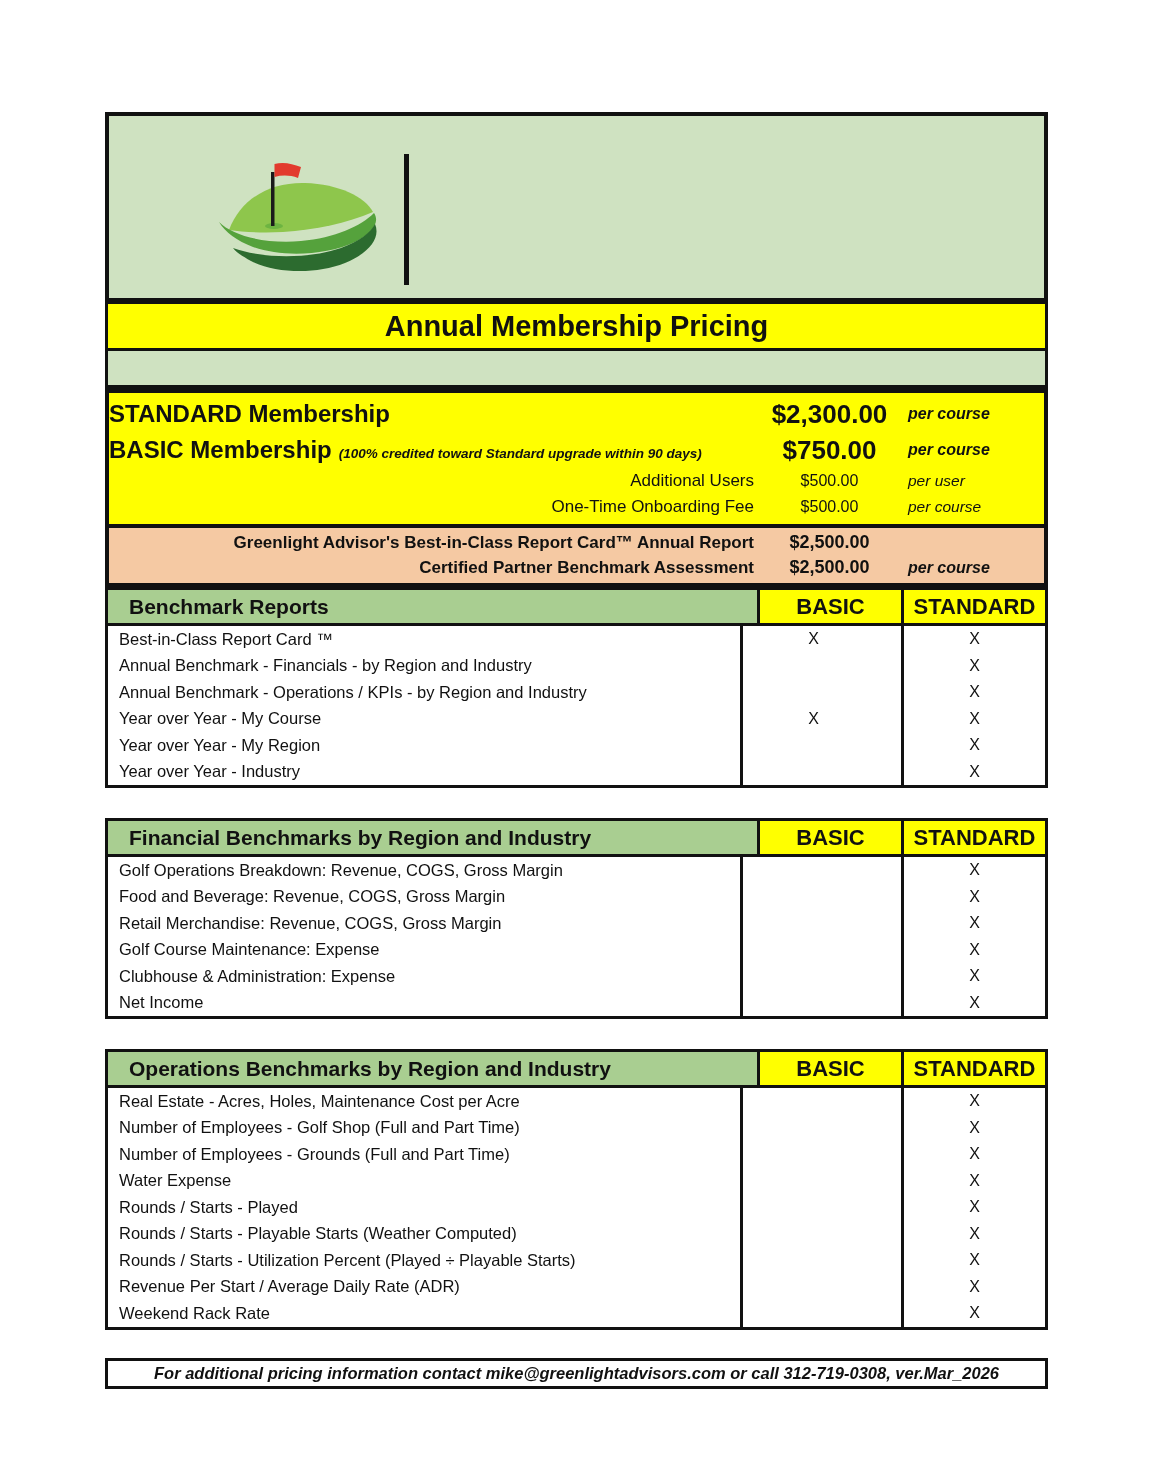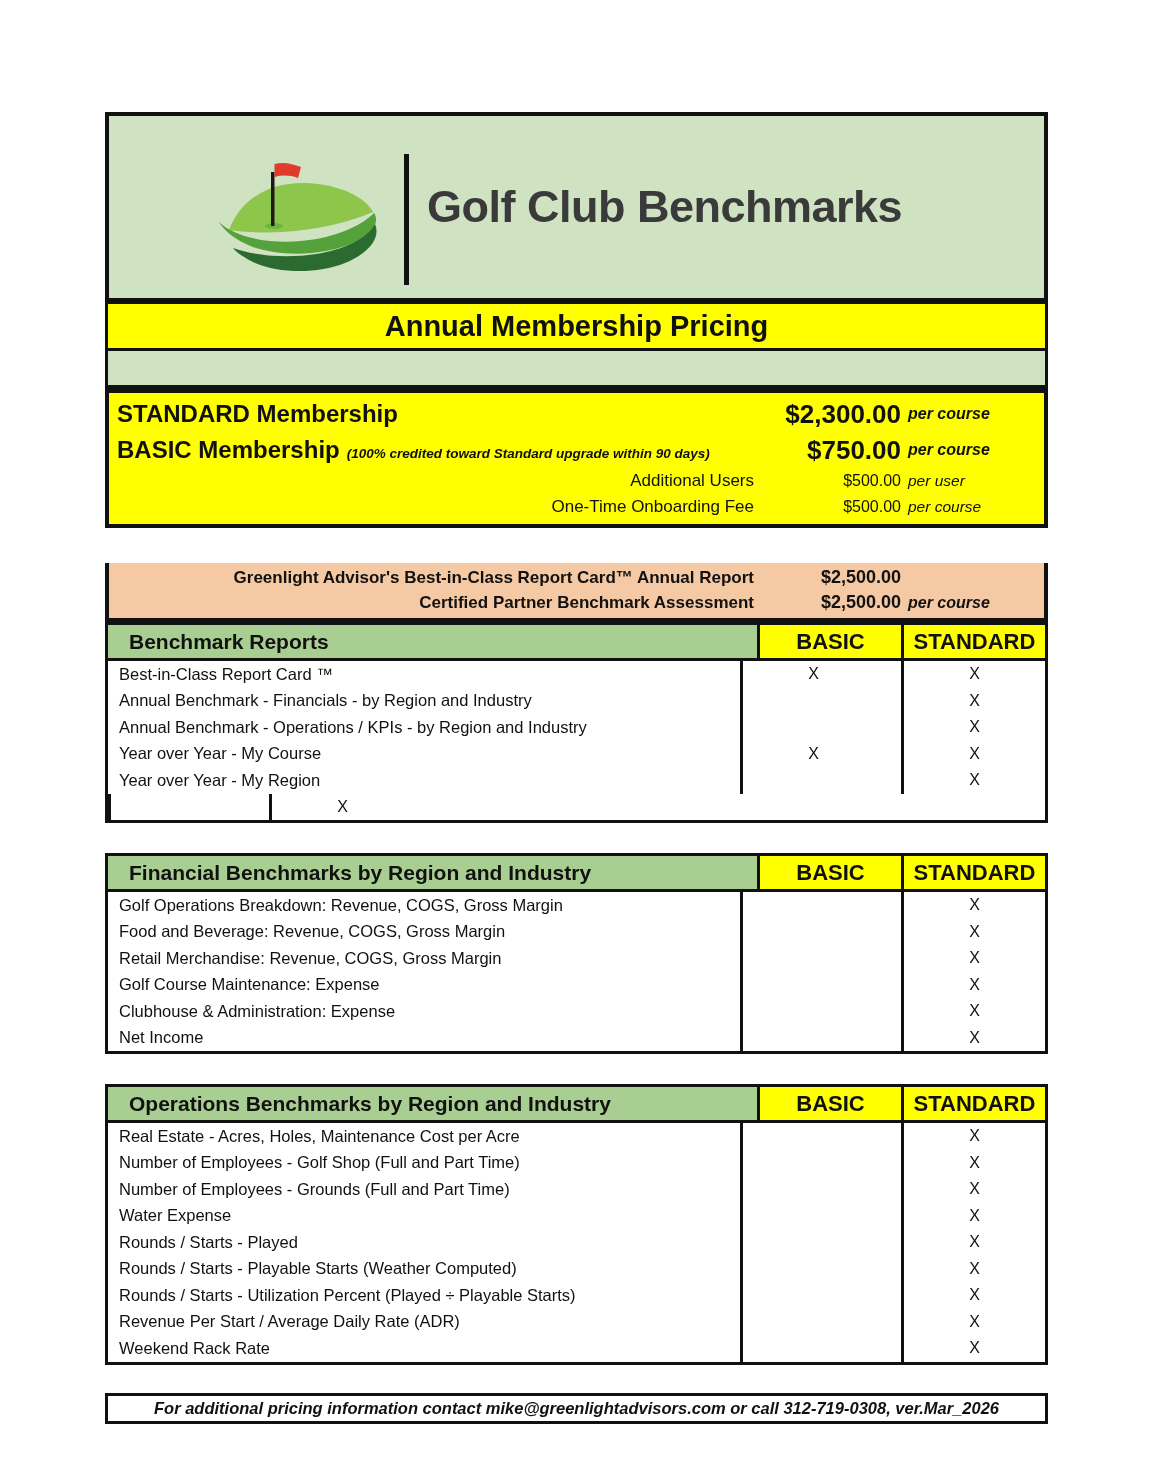--- a/index.html
+++ b/index.html
@@ -20,34 +20,34 @@
                 display:flex; align-items:center; justify-content:center; font-size:29px; font-weight:bold; }
 
   
   .spacer-band { height:37px; background:var(--page-green,#cfe2c1); border:3px solid #111; border-top:none; }
 
   
   .pricing-block { background:var(--band-yellow,#ffff00); border:4px solid #111; border-top-width:5px; padding:3px 0 4px 0; }
   .prow { display:flex; align-items:center; }
   .prow.big { height:36px; }
   .prow.small { height:26px; }
-  .pl { flex:1; display:flex; align-items:baseline; padding-left:8px; overflow:hidden; white-space:nowrap; }
+  .pl { flex:1; display:flex; align-items:baseline; padding-left:0; overflow:hidden; white-space:nowrap; }
   .prow.small .pl { justify-content:flex-end; padding-left:0; padding-right:4px; }
   .big-label { font-size:24px; font-weight:bold; }
   .big-note { font-size:13.5px; font-weight:bold; font-style:italic; margin-left:7px; }
   .small-label { font-size:17px; }
-  .pprice { width:143px; text-align:right; white-space:nowrap; }
+  .pprice { width:143px; text-align:center; white-space:nowrap; }
   .prow.big .pprice { font-size:26px; font-weight:bold; }
   .prow.small .pprice { font-size:16px; }
   .punit { width:136px; margin-left:7px; text-align:left; font-style:italic; white-space:nowrap; }
   .prow.big .punit { font-size:16px; font-weight:bold; }
   .prow.small .punit { font-size:15.5px; }
 
   
-  .addon-block { background:var(--addon-orange,#f5c9a3); border:4px solid #111; border-top:none; padding:2px 0 3px 0;margin-top:35px; }
+  .addon-block { background:var(--addon-orange,#f5c9a3); border:4px solid #111; border-top:none; padding:2px 0 3px 0; }
   .addon-block .prow { height:25px; }
   .addon-label { font-size:17px; font-weight:bold; }
   .addon-block .pl { justify-content:flex-end; padding-right:4px; }
   .addon-block .pprice { font-size:18px; font-weight:bold; }
   .addon-block .punit { font-size:16px; font-weight:bold; }
 
   
   .btable { border:3px solid #111; background:#fff; }
   .btable.spaced { margin-top:30px; }
   .thead { display:flex; border-bottom:3px solid #111; height:36px; }
@@ -75,21 +75,20 @@
         <svg viewBox="0 0 180 128" width="180" height="128">
           <path d="M16,74 C28,42 58,26 92,27 C126,28 152,41 160,56 C134,67 102,74 70,76 C48,77 30,76 16,74 Z" fill="#8ec64c"></path>
           <path d="M6,66 C20,80 52,88 88,85 C122,82 148,70 161,57 C167,66 160,77 142,86 C112,100 68,101 40,91 C24,85 12,76 6,66 Z" fill="#55a23c"></path>
           <path d="M20,92 C50,103 96,103 128,92 C147,85 158,76 162,68 C168,82 156,97 132,107 C102,119 62,117 38,105 C29,100 23,96 20,92 Z" fill="#2c6b2f"></path>
           <ellipse cx="61" cy="70" rx="9" ry="3" fill="#6db441"></ellipse>
           <rect x="58" y="16" width="3.5" height="54" fill="#1a1a1a"></rect>
           <path d="M61.5,8 C70,5.5 79,7.5 88,11 L85,22 C77,19 69,19 61.5,21 Z" fill="#e23b2e"></path>
         </svg>
       </div>
       <div class="logo-divider"></div>
-      <div class="brand">Golf Club Benchmarks</div>
     </div>
 
     <div class="title-band">Annual Membership Pricing</div>
 
     <div class="spacer-band"></div>
 
     <div class="pricing-block">
       <div class="prow big">
         <div class="pl">
           <span class="big-label">STANDARD Membership</span>
@@ -164,20 +163,21 @@
             <div class="tlabel">Year over Year - My Course</div>
             <div class="tcell">X</div>
             <div class="tcell">X</div>
           </div>
           <div class="trow">
             <div class="tlabel">Year over Year - My Region</div>
             <div class="tcell"></div>
             <div class="tcell">X</div>
           </div>
           <div class="trow">
+            <div class="tlabel">Year over Year - Industry</div>
             <div class="tcell"></div>
             <div class="tcell">X</div>
           </div>
         </div>
     </div>
 
     <div class="btable spaced">
       <div class="thead">
         <div class="thead-title">Financial Benchmarks by Region and Industry</div>
         <div class="thead-col">BASIC</div>

